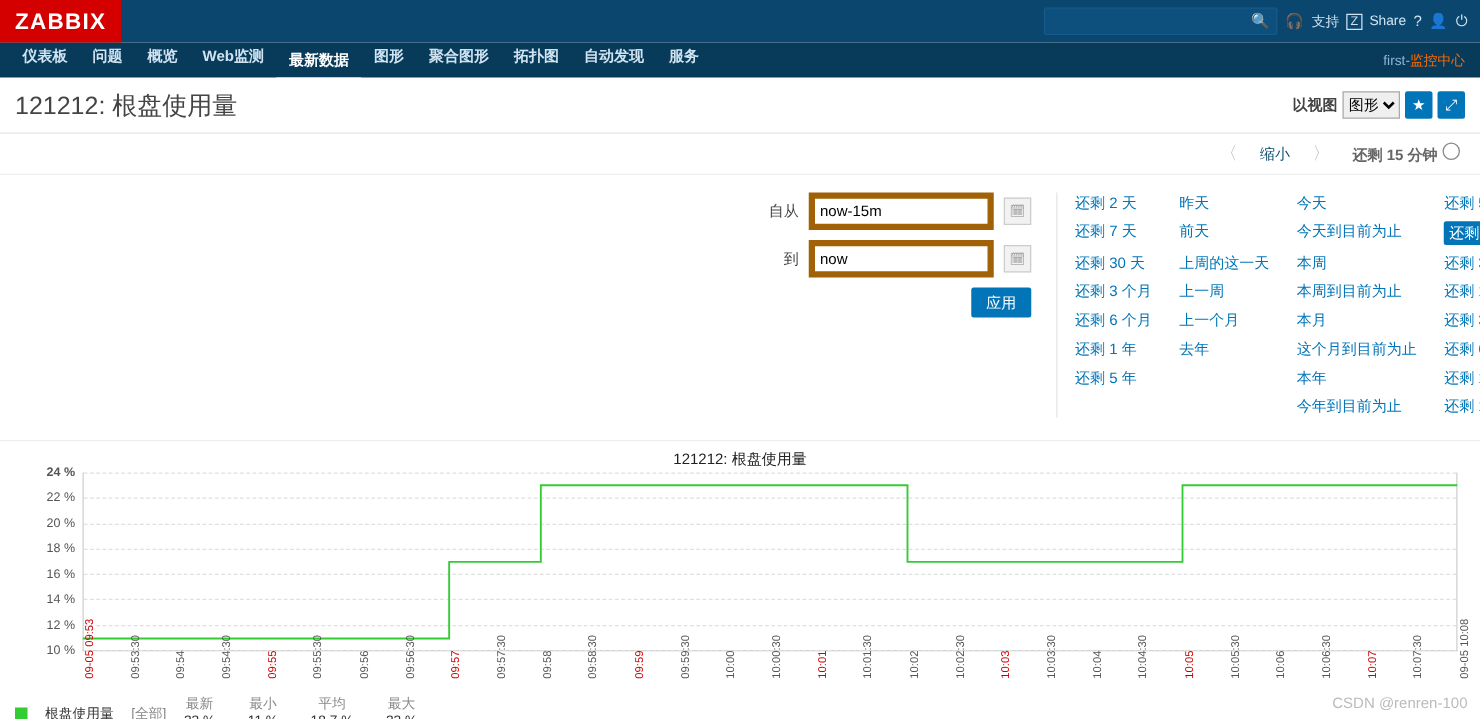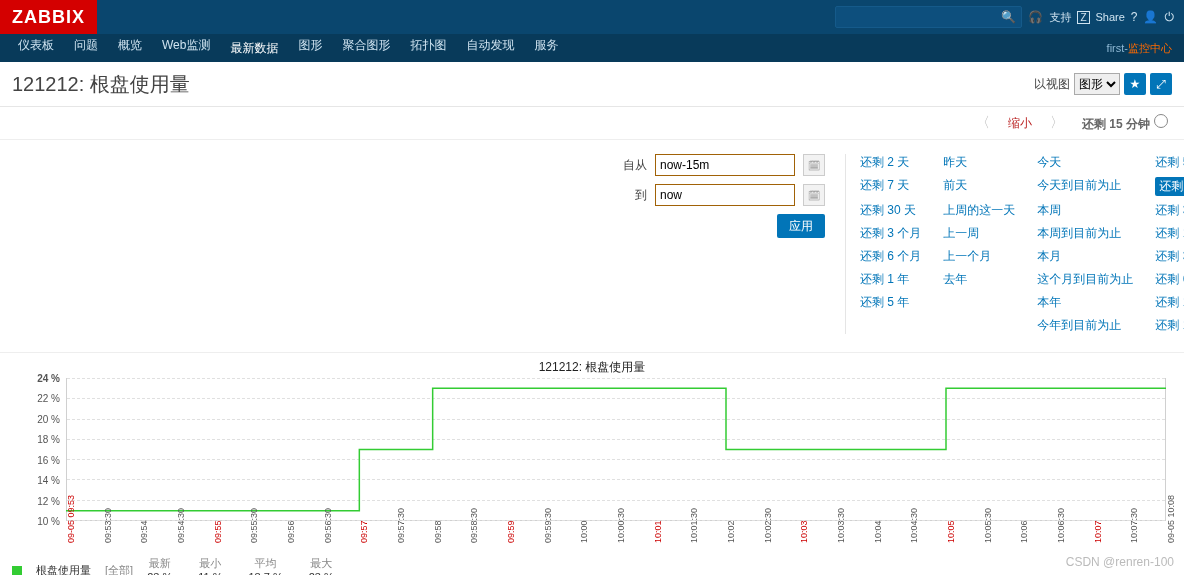--- a/index.html
+++ b/index.html
@@ -8,42 +8,42 @@
   .topbar{background:#0a466e;height:34px;display:flex;align-items:center;color:#fff;}
   .logo{background:#d40000;height:34px;display:flex;align-items:center;padding:0 12px;font-weight:bold;font-size:18px;letter-spacing:1px;}
   .topmenu{display:flex;height:34px;}
   .topmenu .mi{padding:0 10px;display:flex;align-items:center;color:#e6f0f7;cursor:pointer;font-size:12px;}
   .topmenu .mi.active{background:#083a5a;}
   .topright{margin-left:auto;display:flex;align-items:center;gap:6px;padding-right:10px;color:#cfe3f0;}
   .search{width:180px;height:20px;background:#0d4f7d;border:1px solid #155a8a;border-radius:2px;display:flex;align-items:center;justify-content:flex-end;padding-right:5px;}
   .tlink{color:#cfe3f0;font-size:11px;}
   
   .subbar{background:#083a5a;height:28px;display:flex;align-items:center;padding-left:8px;font-size:12px;}
-  .subbar .si{padding:0 10px;height:28px;display:flex;align-items:center;color:#cfe3f0;cursor:pointer;}
+  .subbar .si{padding:0 10px;height:28px;display:flex;align-items:center;color:#cfe3f0;cursor:pointer;font-weight:bold;}
   .subbar .si.active{border-bottom:3px solid #fff;padding-top:3px;color:#fff;}
   .subright{margin-left:auto;padding-right:12px;color:#8fb8d4;font-size:11px;}
   .subright a{color:#ff6a00;}
   
   .titlerow{display:flex;align-items:center;height:44px;padding:0 12px;border-bottom:1px solid #e6e6e6;}
   .pagetitle{font-size:20px;color:#444;}
   .titlerow .spacer{flex:1;}
-  .viewlbl{font-size:12px;color:#444;margin-right:4px;}
+  .viewlbl{font-size:12px;color:#444;margin-right:4px;font-weight:bold;}
   select.viewsel{height:22px;border:1px solid #aaa;font-size:12px;}
   .sqbtn{width:22px;height:22px;background:#0275b8;color:#fff;display:inline-flex;align-items:center;justify-content:center;margin-left:4px;border-radius:2px;}
   
   .pagerow{height:32px;display:flex;align-items:center;justify-content:flex-end;padding-right:16px;gap:18px;color:#666;border-bottom:1px solid #eee;}
   .chev{font-size:14px;color:#bbb;}
   .remain{font-weight:bold;}
   .clockicon{display:inline-block;width:12px;height:12px;border:1px solid #888;border-radius:50%;position:relative;margin-left:4px;}
   
   .filter{display:flex;padding:14px 0 18px 0;border-bottom:1px solid #eee;}
   .filter .form{flex:1;display:flex;flex-direction:column;align-items:flex-end;gap:8px;padding-right:20px;}
   .frow{display:flex;align-items:center;gap:8px;}
   .frow label{color:#444;}
-  .frow input{width:130px;height:20px;border:1px solid #a16207;padding:0 4px;font-size:12px;}
+  .frow input{width:130px;height:20px;border:5px solid #a16207;padding:0 4px;font-size:12px;}
   .calbtn{width:20px;height:20px;border:1px solid #ccc;background:#f2f2f2;display:inline-flex;align-items:center;justify-content:center;color:#888;font-size:10px;}
   .applybtn{background:#0275b8;color:#fff;border:none;height:24px;padding:0 12px;border-radius:2px;font-size:12px;}
   .presets{width:310px;border-left:1px solid #e5e5e5;padding:0 14px;display:grid;grid-template-columns:repeat(4,auto);column-gap:22px;row-gap:6px;align-content:start;font-size:12px;}
   .presets span{color:#0275b8;cursor:pointer;white-space:nowrap;}
   .presets span.sel{background:#0275b8;color:#fff;padding:1px 4px;border-radius:2px;}
   
   .chartwrap{padding:6px 12px 10px 12px;}
   .charttitle{text-align:center;font-size:12px;color:#222;margin-bottom:2px;}
   .plot{position:relative;height:165px;border:0;}
   .plotgrid{position:absolute;left:54px;right:6px;top:0;bottom:22px;border:1px solid #d0d0d0;border-right:1px solid #d0d0d0;border-top:none;}
@@ -100,21 +100,21 @@
   <div class="pagetitle">121212: 根盘使用量</div>
   <div class="spacer"></div>
   <span class="viewlbl">以视图</span>
   <select class="viewsel"><option>图形</option></select>
   <div class="sqbtn">★</div>
   <div class="sqbtn">⤢</div>
 </div>
 
 <div class="pagerow">
   <span class="chev">〈</span>
-  <span style="color:#b91c1c;">缩小</span>
+  <span style="color:#0c4a6e;">缩小</span>
   <span class="chev">〉</span>
   <span class="remain"><span>还剩 15 分钟</span><span class="clockicon"></span></span>
 </div>
 
 <div class="filter">
   <div class="form">
     <div class="frow">
       <label>自从</label>
       <input value="now-15m" style="">
       <span class="calbtn">🗓</span>

